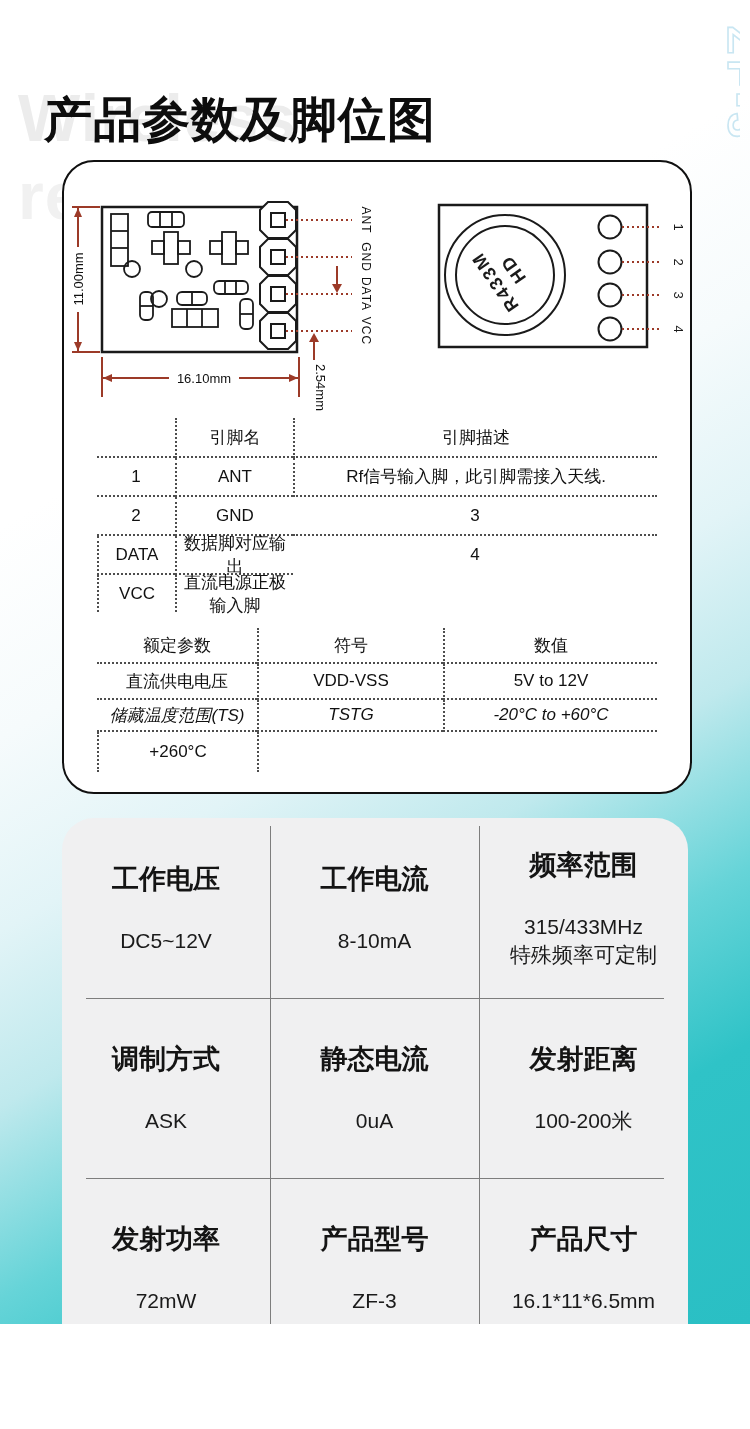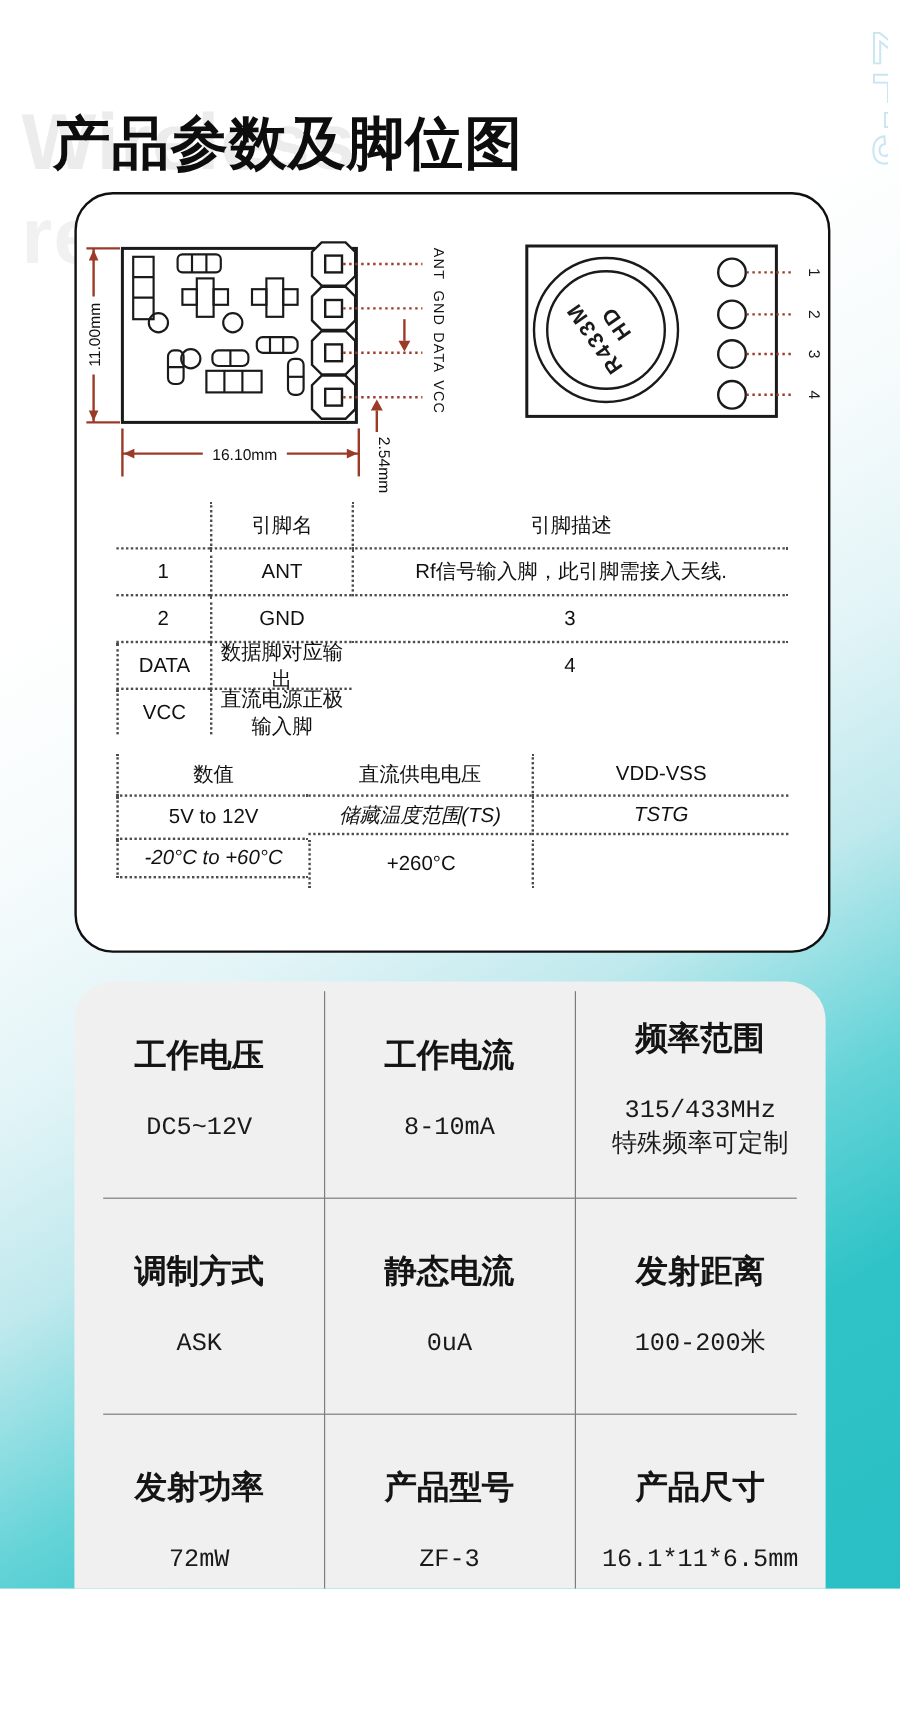--- a/index.html
+++ b/index.html
@@ -22,21 +22,21 @@
   
   .tbl{position:absolute;left:33px;width:560px;display:grid;font-size:17px;z-index:2;}
   #pin-table{top:256px;grid-template-columns:78px 118px 364px;}
   #rating-table{top:466px;grid-template-columns:160px 186px 214px;}
   .tc{display:flex;align-items:center;justify-content:center;text-align:center;}
   .bb{border-bottom:2px dotted #4d4d4d;}
   .bl{border-left:2px dotted #4d4d4d;}
   .h38{height:38px;text-align:right;} .h37{height:37px;} .h34{height:34px;} .h30{height:30px;font-style:italic;} .h40{height:40px;}
   
   #card2{position:absolute;left:62px;top:818px;width:626px;height:540px;background:#f0f0f1;border-radius:32px;z-index:3;overflow:hidden;}
-  #spec-grid{position:absolute;inset:0;display:grid;grid-template-columns:208px 209px 209px;grid-template-rows:180px 180px 180px;font-family:Liberation Mono, monospace;}
+  #spec-grid{position:absolute;inset:0;display:grid;grid-template-columns:208px 209px 209px;grid-template-rows:180px 180px 180px;}
   .spec-cell{display:flex;flex-direction:column;align-items:center;justify-content:center;gap:30px;text-align:center;}
   .spec-label{font-size:27px;font-weight:600;color:#141414;}
   .spec-value{font-size:21px;font-weight:400;color:#1a1a1a;line-height:1.35;}
   .spec-value span{display:block;}
   .gridline{position:absolute;background:#7d7d7d;}
   .vline{width:1px;top:8px;height:524px;}
   .hline{height:1px;left:24px;width:578px;}
   
   #wave-svg{position:absolute;left:0;top:1335px;z-index:2;}
   #slogan{position:absolute;left:0;top:1392px;width:750px;text-align:center;font-size:21px;letter-spacing:7px;color:#16383a;font-weight:500;z-index:4;padding-left:16px;}
@@ -185,20 +185,22 @@
       <div class="tc h37 bb">3</div>
       <div class="tc h37 bb bl">DATA</div>
       <div class="tc h37 bb bl">数据脚对应输出</div>
 
       <div class="tc h37">4</div>
       <div class="tc h37 bl">VCC</div>
       <div class="tc h37 bl">直流电源正极输入脚</div>
     </div>
 
     <div id="rating-table" class="tbl">
+      <div class="tc h34 bb">额定参数</div>
+      <div class="tc h34 bb bl">符号</div>
       <div class="tc h34 bb bl">数值</div>
 
       <div class="tc h34 bb">直流供电电压</div>
       <div class="tc h34 bb bl">VDD-VSS</div>
       <div class="tc h34 bb bl">5V to 12V</div>
 
       <div class="tc h30 bb">储藏温度范围(TS)</div>
       <div class="tc h30 bb bl">TSTG</div>
       <div class="tc h30 bb bl">-20°C to +60°C</div>
 

